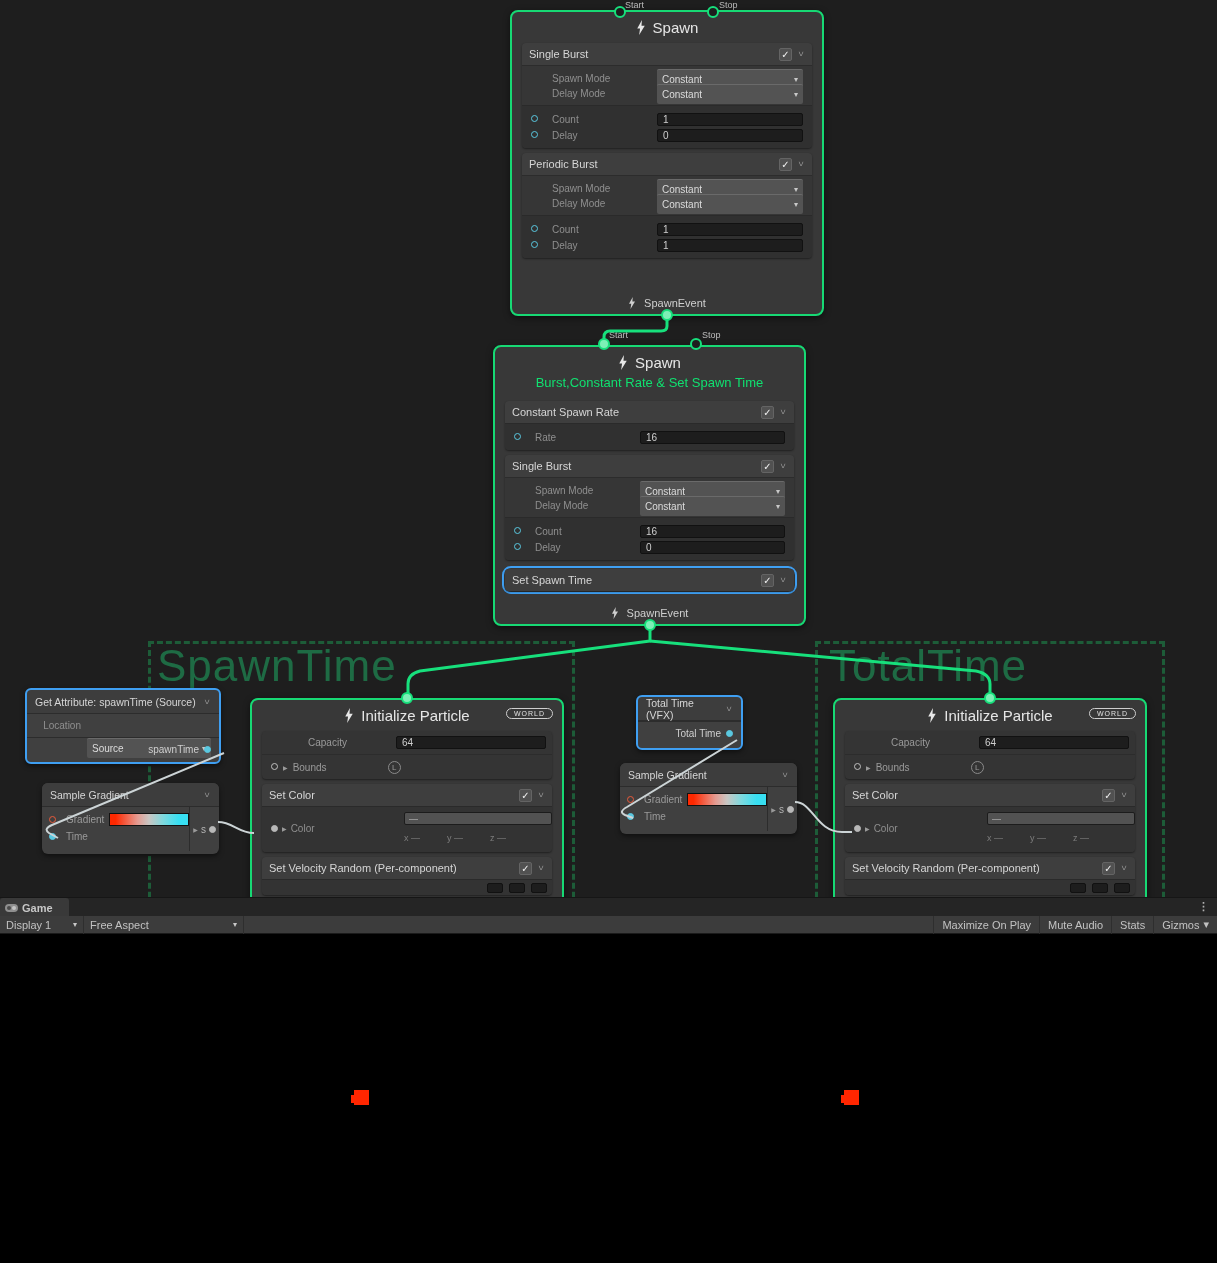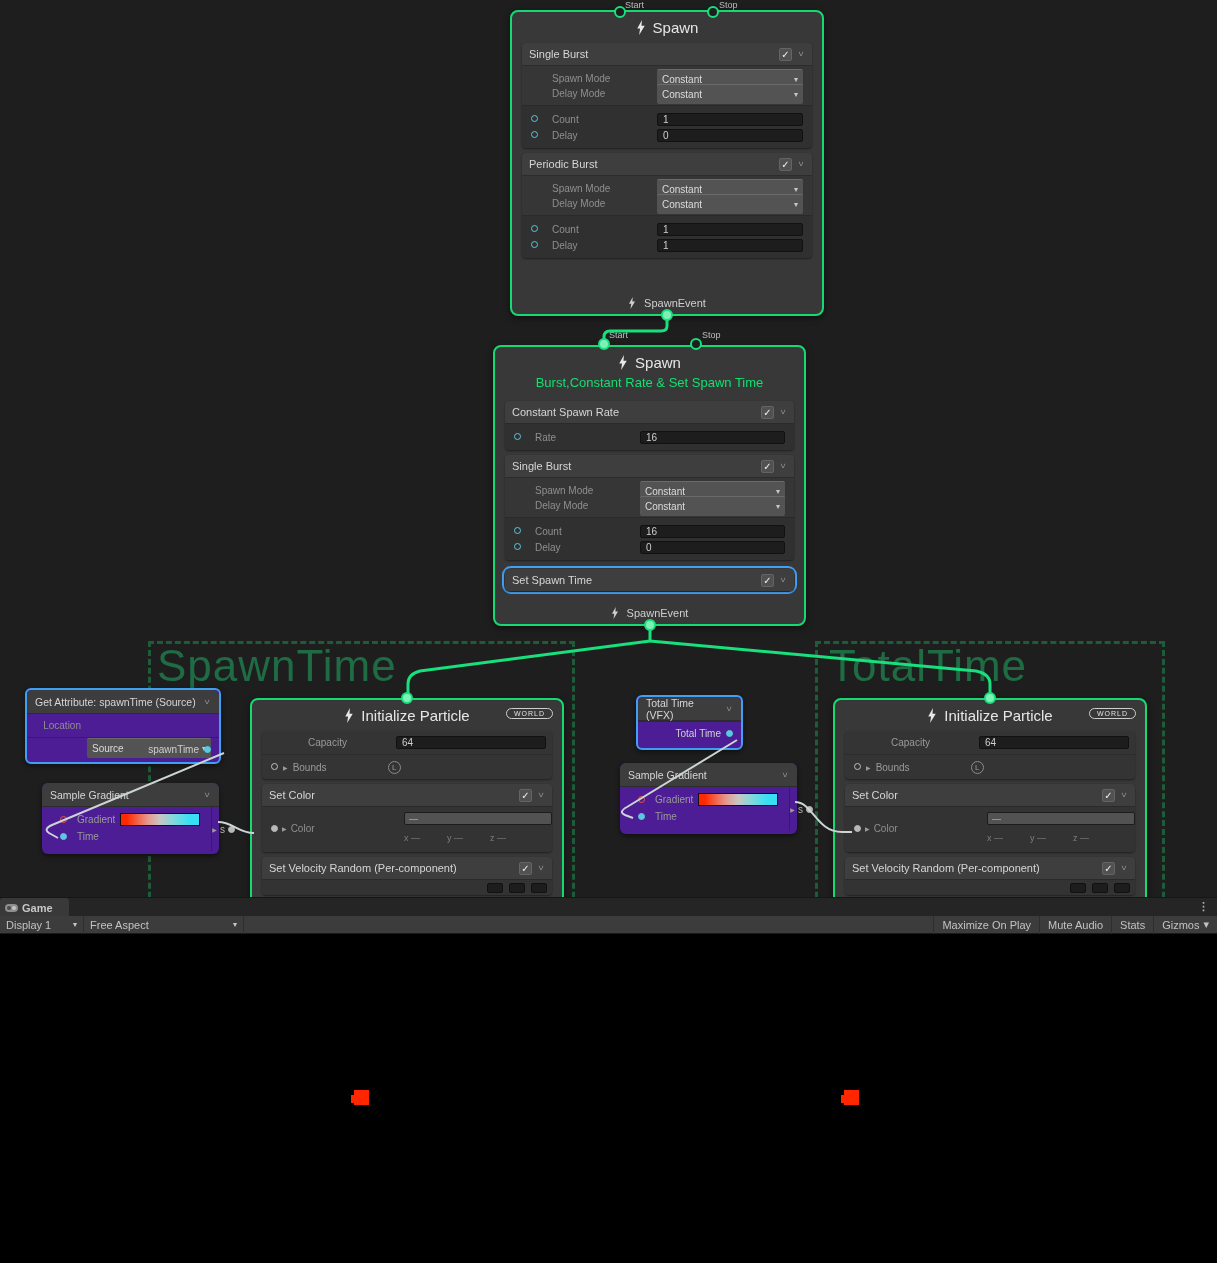--- a/index.html
+++ b/index.html
@@ -44,29 +44,29 @@
   .pdot.filled { background:#5ac8e0; }
   .pdot.orange { border-color:#e85a3a; }
   .pdot.graybr { border-color:#c0c0c0; }
   .pdot.grayfill { border-color:#b8b8b8; background:#b8b8b8; }
   .pdot.inline { position:static; flex:none; }
 
   .sel-ring { margin:6px 7px; border:2px solid #3f9ff2; border-radius:9px; padding:1px; }
   .sel-ring .block { margin:0; }
 
   
-  .op-node { position:absolute; background:#4c1d95; border-radius:6px; z-index:10; box-shadow:0 2px 5px rgba(0,0,0,.5); }
+  .op-node { position:absolute; background:#404040; border-radius:6px; z-index:10; box-shadow:0 2px 5px rgba(0,0,0,.5); }
   .op-node.selected { border:2px solid #3f9ff2; }
   .op-h { display:flex; align-items:center; height:24px; padding:0 8px; background:#3d3d3d; color:#d6d6d6; font-size:10.5px; border-radius:6px 6px 0 0; border-bottom:1px solid #2c2c2c; }
   .op-h .spacer { flex:1; }
   .op-row { position:relative; display:flex; align-items:center; height:23px; padding:0 8px; font-size:10px; color:#8f8f8f; }
   .op-out { justify-content:flex-end; gap:5px; color:#cfcfcf; border-top:1px solid #2c2c2c; }
 
   .grad-body { display:flex; border-top:0; }
-  .grad-left { flex:1; padding:4px 11px 6px; position:relative; }
+  .grad-left { flex:1; padding:4px 0 6px; position:relative; }
   .grad-row { display:flex; align-items:center; height:17px; padding-left:24px; position:relative; font-size:10px; color:#9a9a9a; gap:5px; }
   .grad-row .pdot { left:7px; top:5px; }
   .grad-bar { width:80px; height:13px; border:1px solid #111;
       background:linear-gradient(90deg,#ff2800 0%,#ff2800 7%,#e59a90 35%,#c9c6c3 50%,#7fd9de 68%,#38dff2 88%,#38dff2 100%); }
   .grad-right { width:34px; border-left:1px solid #2c2c2c; display:flex; align-items:center; justify-content:center; gap:3px; color:#b5b5b5; font-size:10px; }
   .expander { font-size:6px; color:#9a9a9a; }
 
   
   .badge { position:absolute; right:9px; top:8px; border:1px solid #cfcfcf; border-radius:9px; padding:1px 7px; font-size:7px; letter-spacing:1px; color:#e0e0e0; }
   .irow { display:flex; align-items:center; height:24px; position:relative; font-size:10px; color:#9a9a9a; }

